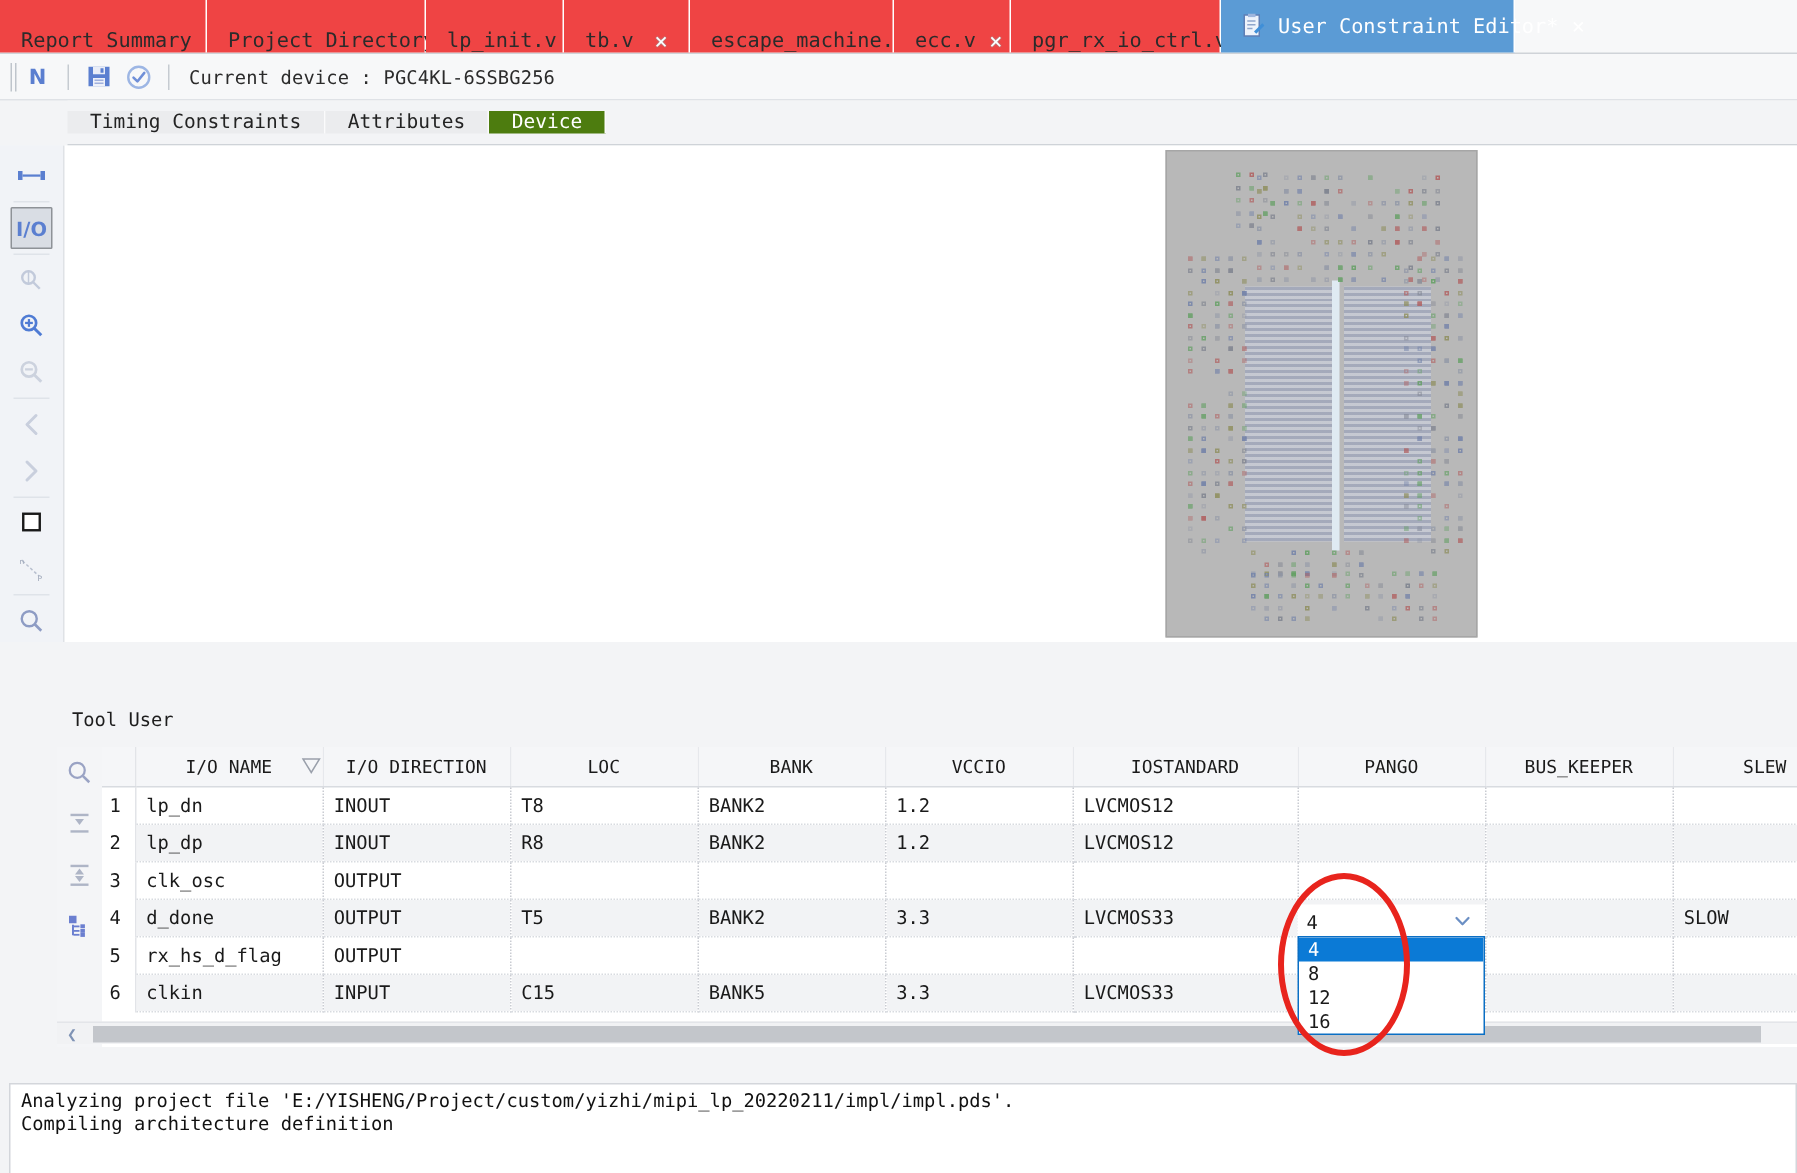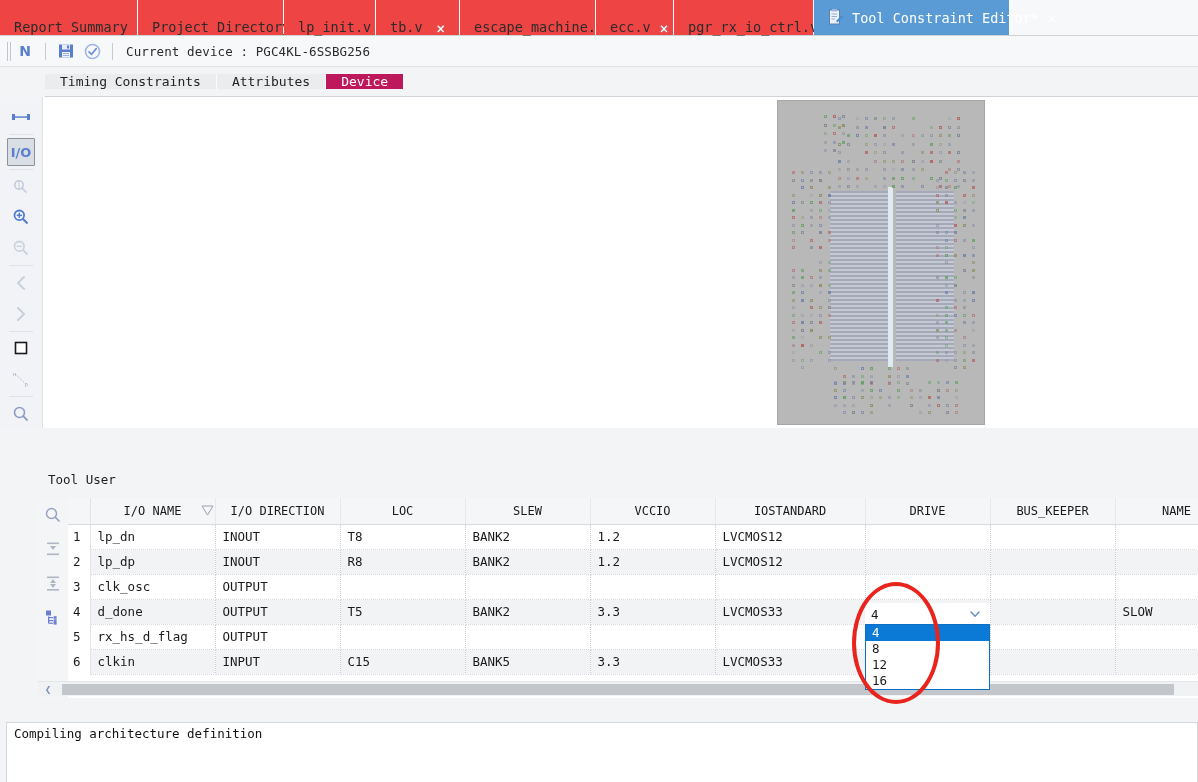--- a/index.html
+++ b/index.html
@@ -61,21 +61,21 @@
     position: absolute; left: 0; top: 67px; width: 1198px; height: 30px;
     background: #f3f4f6; display: flex; align-items: center;
     border-bottom: 1px solid #cfd3d8;
     margin-left: 45px;
   }
   .subtab {
     display:flex; align-items:center; padding: 0 15px;
     font-size: 13px; color:#232323; background: #ebecee;
     border-right: 1px solid #fbfbfc;
   }
-  .subtab.sel { background:#be185d; color:#ffffff; }
+  .subtab.sel { background:#4d7c0f; color:#ffffff; }
 
   
   .vtoolbar {
     position:absolute; left:0; top:97px; width:42px; height:331px;
     background:#f1f3f7;
     display:flex; flex-direction:column; align-items:center;
     padding-top: 6px; gap: 3px;
   }
   .vt-ico {
     width:28px; height:28px; display:flex; align-items:center; justify-content:center;
@@ -245,21 +245,21 @@
         <span class="tab-doc-icon">
           <svg width="15" height="17" viewBox="0 0 15 17">
             <rect x="1.5" y="1" width="10" height="14" fill="#eef3fb" stroke="#5f7fb5" stroke-width="1"></rect>
             <rect x="4" y="0" width="5" height="2.4" fill="#9fb6dd"></rect>
             <line x1="3.5" y1="5" x2="9" y2="5" stroke="#8fa6cc" stroke-width="0.9"></line>
             <line x1="3.5" y1="7.5" x2="9" y2="7.5" stroke="#8fa6cc" stroke-width="0.9"></line>
             <line x1="3.5" y1="10" x2="7" y2="10" stroke="#8fa6cc" stroke-width="0.9"></line>
             <path d="M8 12 L13.5 6.5 L15 8 L9.5 13.5 Z" fill="#3f8fd8"></path>
           </svg>
         </span>
-        <span style="flex: 1 1 0%;">Tool Constraint Editor*</span>
+        <span style="flex: 1 1 0%;">User Constraint Editor*</span>
         <span class="tclose">✕</span>
       </div>
     </div>
 
   <div class="devbar">
     <div class="tb-grip"></div>
     <div class="tb-ico">
       <svg width="16" height="16" viewBox="0 0 16 16">
         <text x="8" y="13" text-anchor="middle" font-family="DejaVu Sans" font-size="14" font-weight="bold" fill="#5b7fd0">N</text>
       </svg>
@@ -807,26 +807,26 @@
           <col style="width:123px">
         </colgroup>
         <thead>
             <tr id="thead-row">
               <th class="rownumh"></th>
               <th><span>I/O NAME</span><span class="sorttri"><svg width="13" height="11" viewBox="0 0 13 11">
                     <path d="M1 1 L12 1 L6.5 10 Z" fill="none" stroke="#9aa0ab" stroke-width="1"></path>
                   </svg></span></th>
               <th><span>I/O DIRECTION</span></th>
               <th><span>LOC</span></th>
-              <th><span>SLEW</span></th>
+              <th><span>BANK</span></th>
               <th><span>VCCIO</span></th>
               <th><span>IOSTANDARD</span></th>
-              <th><span>DRIVE</span></th>
+              <th><span>PANGO</span></th>
               <th><span>BUS_KEEPER</span></th>
-              <th><span>NAME</span></th>
+              <th><span>SLEW</span></th>
             </tr>
           </thead>
         <tbody id="tbody">
             <tr>
               <td class="rownum">1</td>
               <td>lp_dn</td>
               <td>INOUT</td>
               <td>T8</td>
               <td>BANK2</td>
               <td>1.2</td>
@@ -916,16 +916,17 @@
   <div class="ddlist" id="ddlist">
       <div class="ddopt sel">4</div>
       <div class="ddopt">8</div>
       <div class="ddopt">12</div>
       <div class="ddopt">16</div>
     </div>
 
   <div class="annot"></div>
 
   <div class="console-body" id="consolebody">
+      <div class="cl">Analyzing project file 'E:/YISHENG/Project/custom/yizhi/mipi_lp_20220211/impl/impl.pds'.</div>
       <div class="cl">Compiling architecture definition</div>
     </div>
 
 </div>
 
 </body></html>

